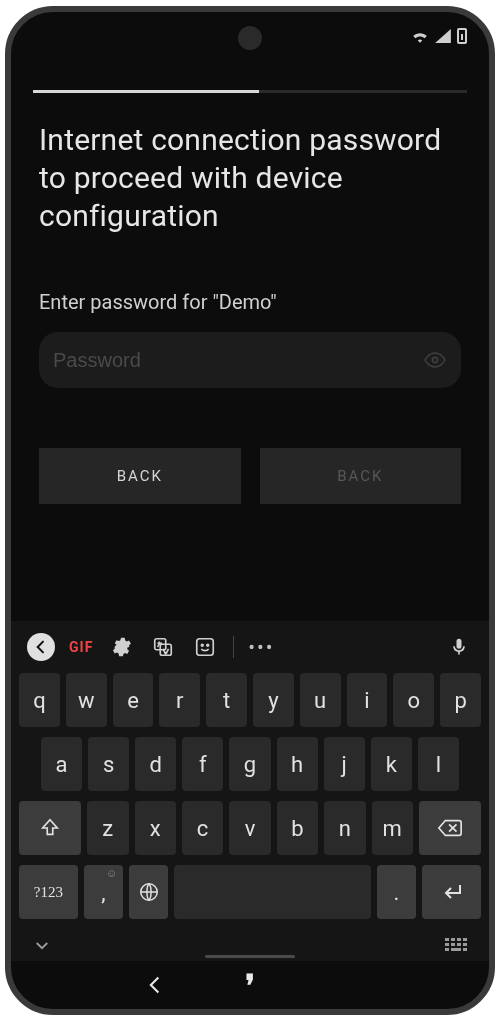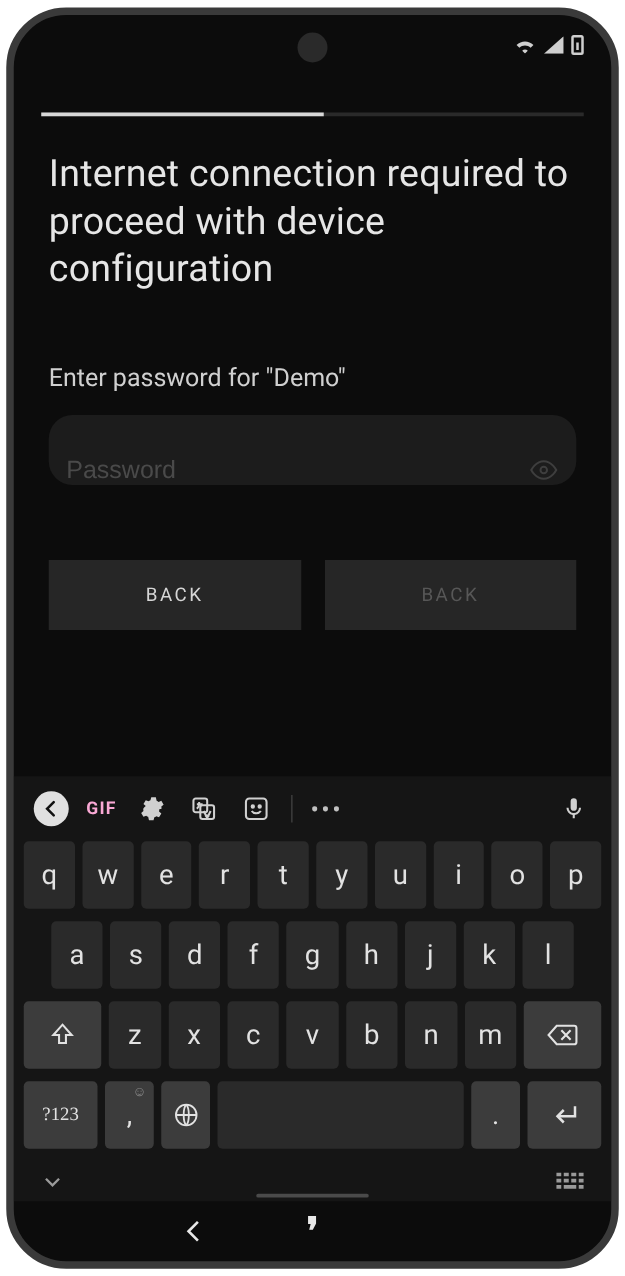--- a/index.html
+++ b/index.html
@@ -74,21 +74,21 @@
     .subtitle {
       font-size: 20px;
       color: #d0d0d0;
       margin-bottom: 18px;
     }
     .pw-field {
       width: 100%;
       height: 56px;
       background: #1c1c1c;
       display: flex;
-      align-items: flex-end;
+      align-items: center;
       padding: 0 14px;
       border-radius: 19px;
     }
     .pw-input {
       flex: 1;
       background: transparent;
       border: none;
       outline: none;
       color: #b8b8b8;
       font-size: 20px;
@@ -119,21 +119,21 @@
     .kbd-top {
       display:flex;
       align-items:center;
       gap: 14px;
       padding: 2px 10px 12px 10px;
     }
     .kbd-top .circle {
       width:28px;height:28px;border-radius:50%;background:#e0e0e0;display:flex;align-items:center;justify-content:center;color:#111;
     }
     .kbd-top .ic { color:#d0d0d0; display:flex;align-items:center;justify-content:center; width:28px;height:28px;}
-    .kbd-top .gif { font-weight:700;font-size:14px;color:#f9a8d4;letter-spacing:1px;}
+    .kbd-top .gif { font-weight:700;font-size:14px;color:#ef4444;letter-spacing:1px;}
     .kbd-top .sep { width:1px;height:22px;background:#444;}
     .kbd-top .dots { font-size:20px;letter-spacing:2px;color:#c0c0c0;}
     .kbd-row { display:flex; gap:6px; margin-bottom:10px; padding:0 2px; }
     .key {
       flex:1;
       height:54px;
       background:#2a2a2a;
       display:flex;align-items:center;justify-content:center;
       color:#e2e2e2;
       font-size:22px;
@@ -177,21 +177,21 @@
         </svg>
       <div class="batt"></div>
     </div>
   </div>
 
   <div class="progress-line">
     <div class="fill"></div>
   </div>
 
   <div class="content">
-    <div class="title">Internet connection required to proceed with device configuration</div>
+    <div class="title">Internet connection password to proceed with device configuration</div>
     <div class="subtitle">Enter password for "Demo"</div>
 
     <div class="pw-field">
       <input class="pw-input" type="password" placeholder="Password" style="">
       <span class="eye">
         <svg width="24" height="24" viewBox="0 0 24 24" fill="none" stroke="#3e3e3e" stroke-width="1.6">
           <path d="M2 12s3.5-7 10-7 10 7 10 7-3.5 7-10 7S2 12 2 12z"></path>
             <circle cx="12" cy="12" r="2.6"></circle>
         </svg>
       </span>

